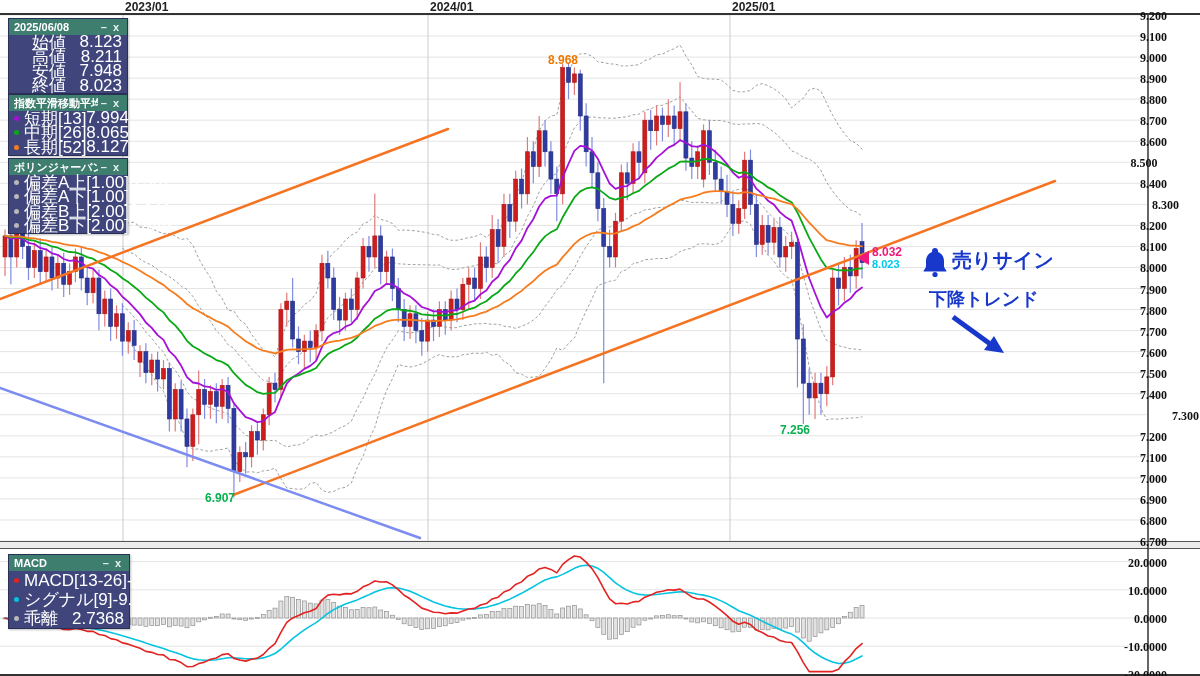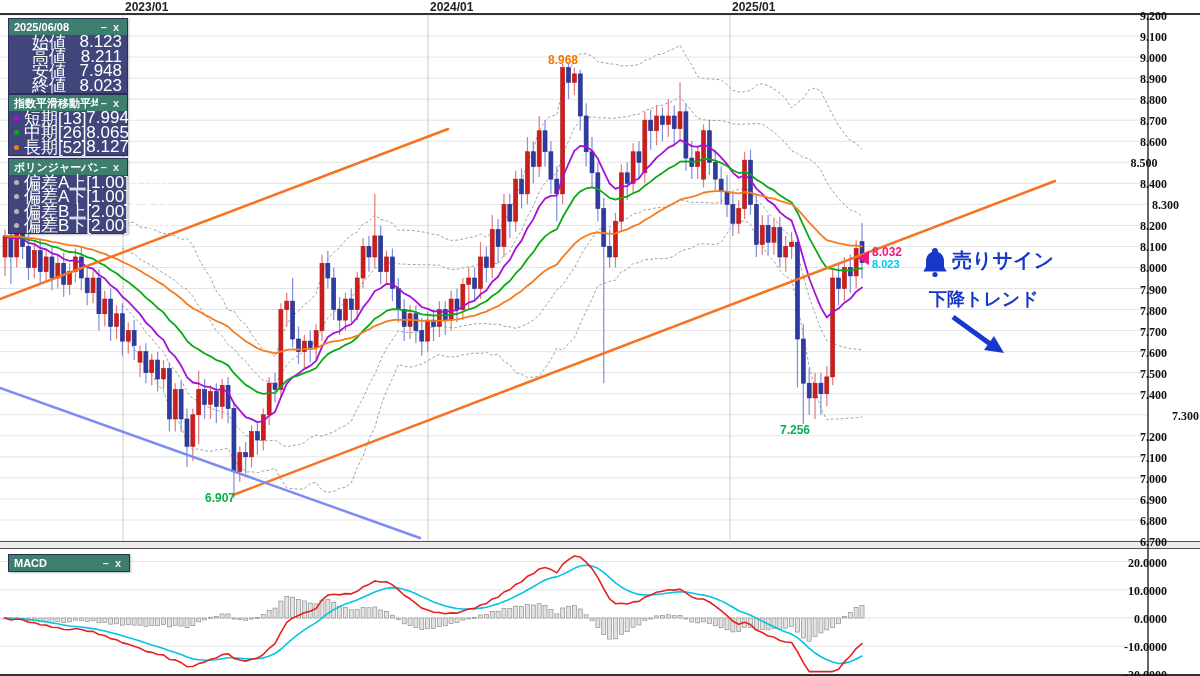--- a/index.html
+++ b/index.html
@@ -682,20 +682,37 @@
         </div>
       </div>
   </div>
 
   <div class="panel" id="macd-panel" style="top:554px;width:120px;">
     <div class="panel-header">
       <span class="panel-title">MACD</span>
       <span class="win-btn">–</span>
       <span class="win-btn">x</span>
     </div>
+    <div class="panel-body">
+        <div class="prow">
+          <span class="dot" style="background: rgb(227, 34, 34);"></span>
+          <span class="plabel">MACD[13-26]</span>
+          <span class="pvalue">-7.0943</span>
+        </div>
+        <div class="prow">
+          <span class="dot" style="background: rgb(6, 195, 224);"></span>
+          <span class="plabel">シグナル[9]</span>
+          <span class="pvalue">-9.8311</span>
+        </div>
+        <div class="prow">
+          <span class="dot" style="background: rgb(184, 184, 184);"></span>
+          <span class="plabel">乖離</span>
+          <span class="pvalue">2.7368</span>
+        </div>
+      </div>
   </div>
 
   <div class="anno" style="left: 563px; top: 53px; font-size: 12px; transform: translateX(-50%); color: rgb(240, 120, 0);">8.968</div>
   <div class="anno" style="left: 220px; top: 491px; font-size: 12px; transform: translateX(-50%); color: rgb(10, 176, 80);">6.907</div>
   <div class="anno" style="left: 795px; top: 423px; font-size: 12px; transform: translateX(-50%); color: rgb(10, 176, 80);">7.256</div>
   <div class="anno" style="left: 872px; top: 245px; font-size: 12px; color: rgb(240, 24, 124);">8.032</div>
   <div class="anno" style="left: 872px; top: 258px; font-size: 11px; color: rgb(0, 200, 240);">8.023</div>
   <div class="anno" style="left: 952px; top: 247px; font-size: 20px; color: rgb(24, 56, 204);">売りサイン</div>
   <div class="anno" style="left: 929px; top: 287px; font-size: 18px; color: rgb(24, 56, 204);">下降トレンド</div>
 </div>

